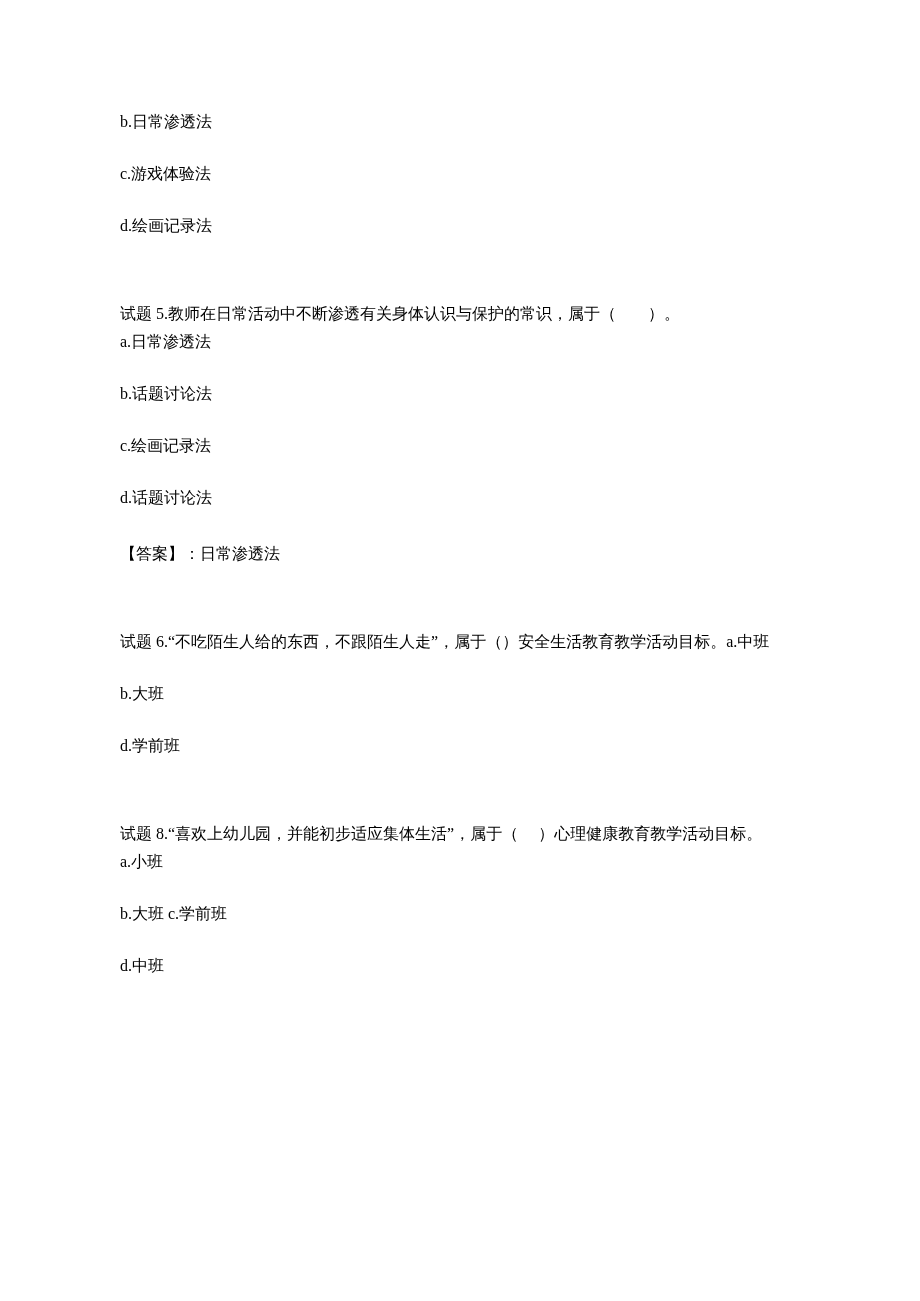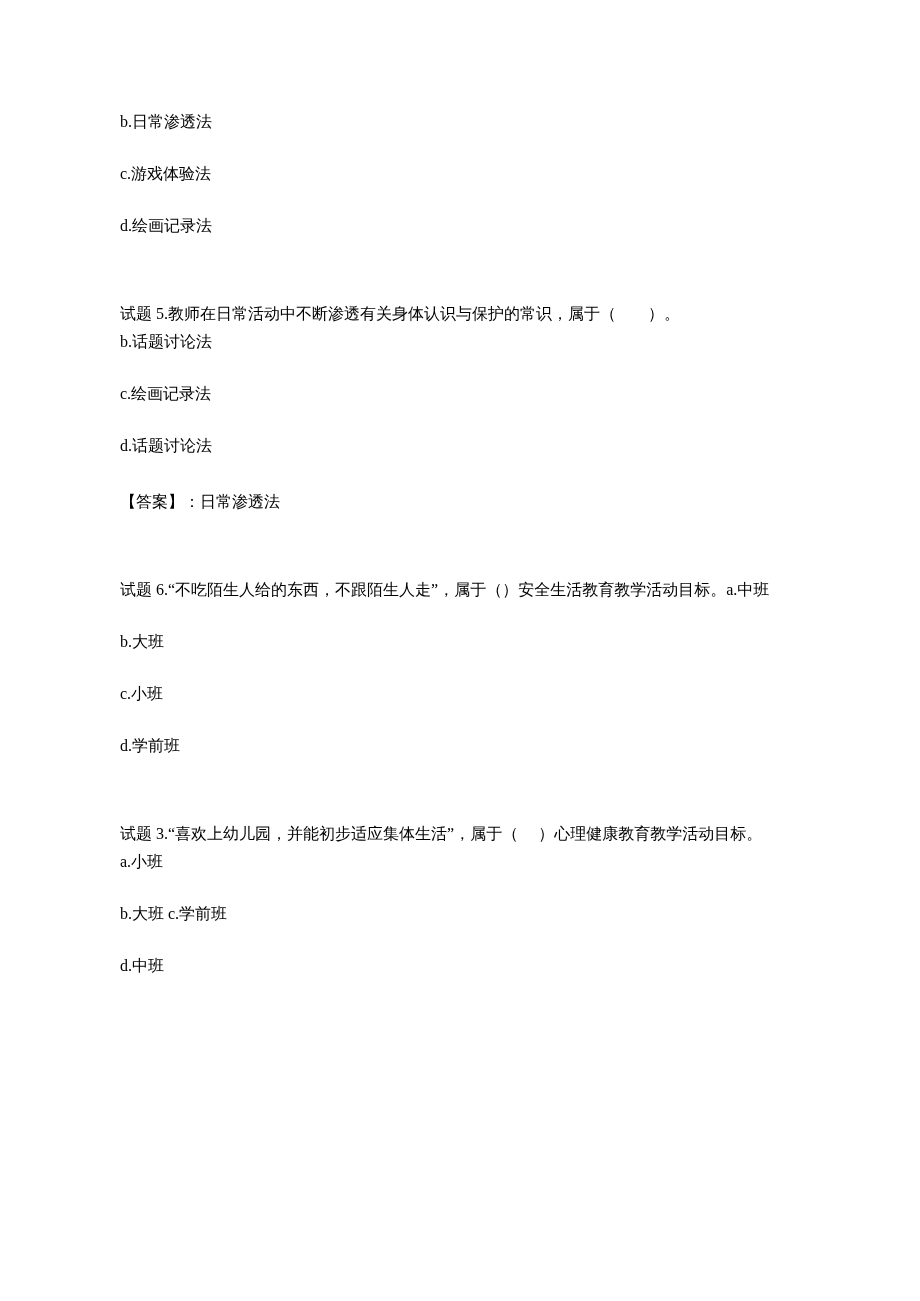--- a/index.html
+++ b/index.html
@@ -34,28 +34,28 @@
 </head>
 <body>
 
 <div class="page">
 
   <p class="line">b.日常渗透法</p>
   <p class="line">c.游戏体验法</p>
   <p class="line">d.绘画记录法</p>
 
   <p class="line question-start tight">试题 5.教师在日常活动中不断渗透有关身体认识与保护的常识，属于（        ）。</p>
+  <p class="line">a.日常渗透法</p>
   <p class="line">b.话题讨论法</p>
   <p class="line">c.绘画记录法</p>
   <p class="line">d.话题讨论法</p>
   <p class="line answer">【答案】：日常渗透法</p>
 
   <p class="line question-start">试题 6.“不吃陌生人给的东西，不跟陌生人走”，属于（）安全生活教育教学活动目标。a.中班</p>
   <p class="line">b.大班</p>
-  <p class="line">c.小班</p>
   <p class="line">d.学前班</p>
 
-  <p class="line question-start tight">试题 3.“喜欢上幼儿园，并能初步适应集体生活”，属于（     ）心理健康教育教学活动目标。</p>
+  <p class="line question-start tight">试题 8.“喜欢上幼儿园，并能初步适应集体生活”，属于（     ）心理健康教育教学活动目标。</p>
   <p class="line">a.小班</p>
   <p class="line">b.大班 c.学前班</p>
   <p class="line">d.中班</p>
 
 </div>
 
 </body></html>

